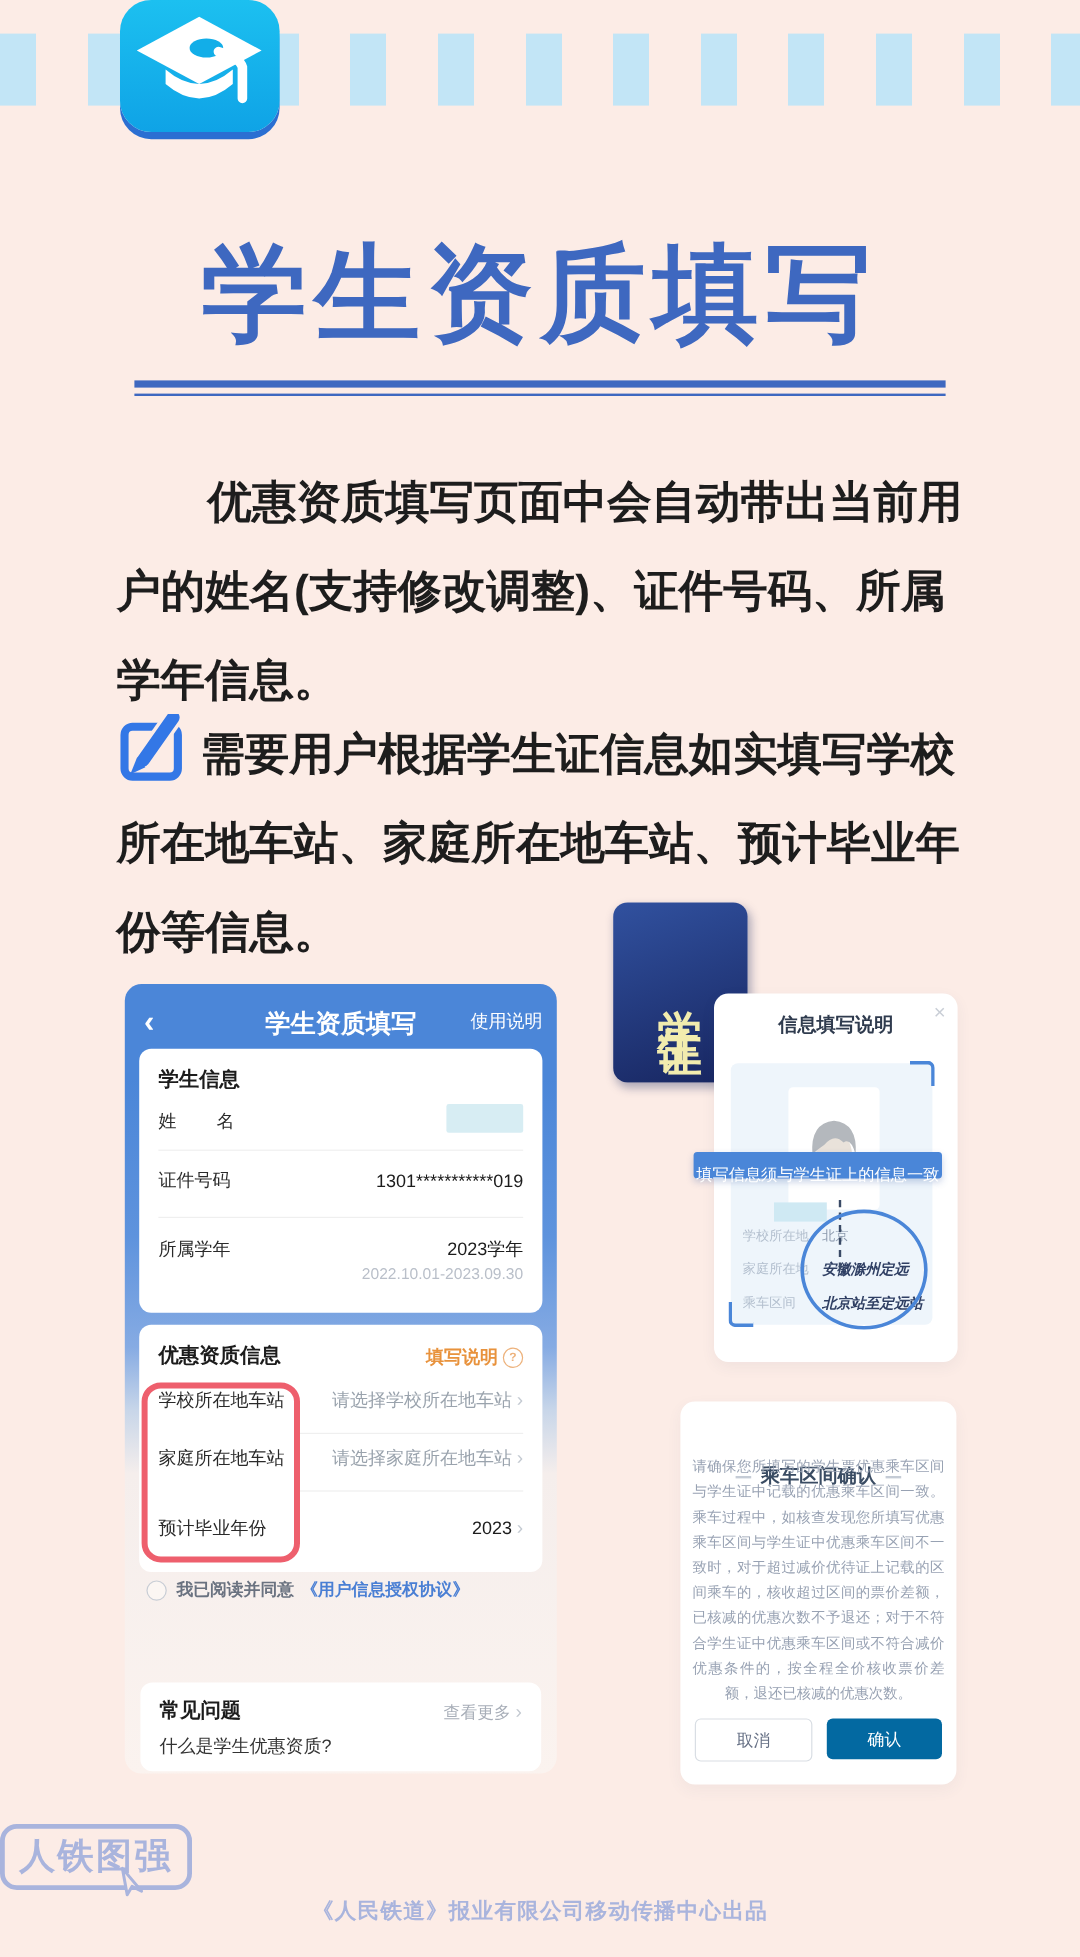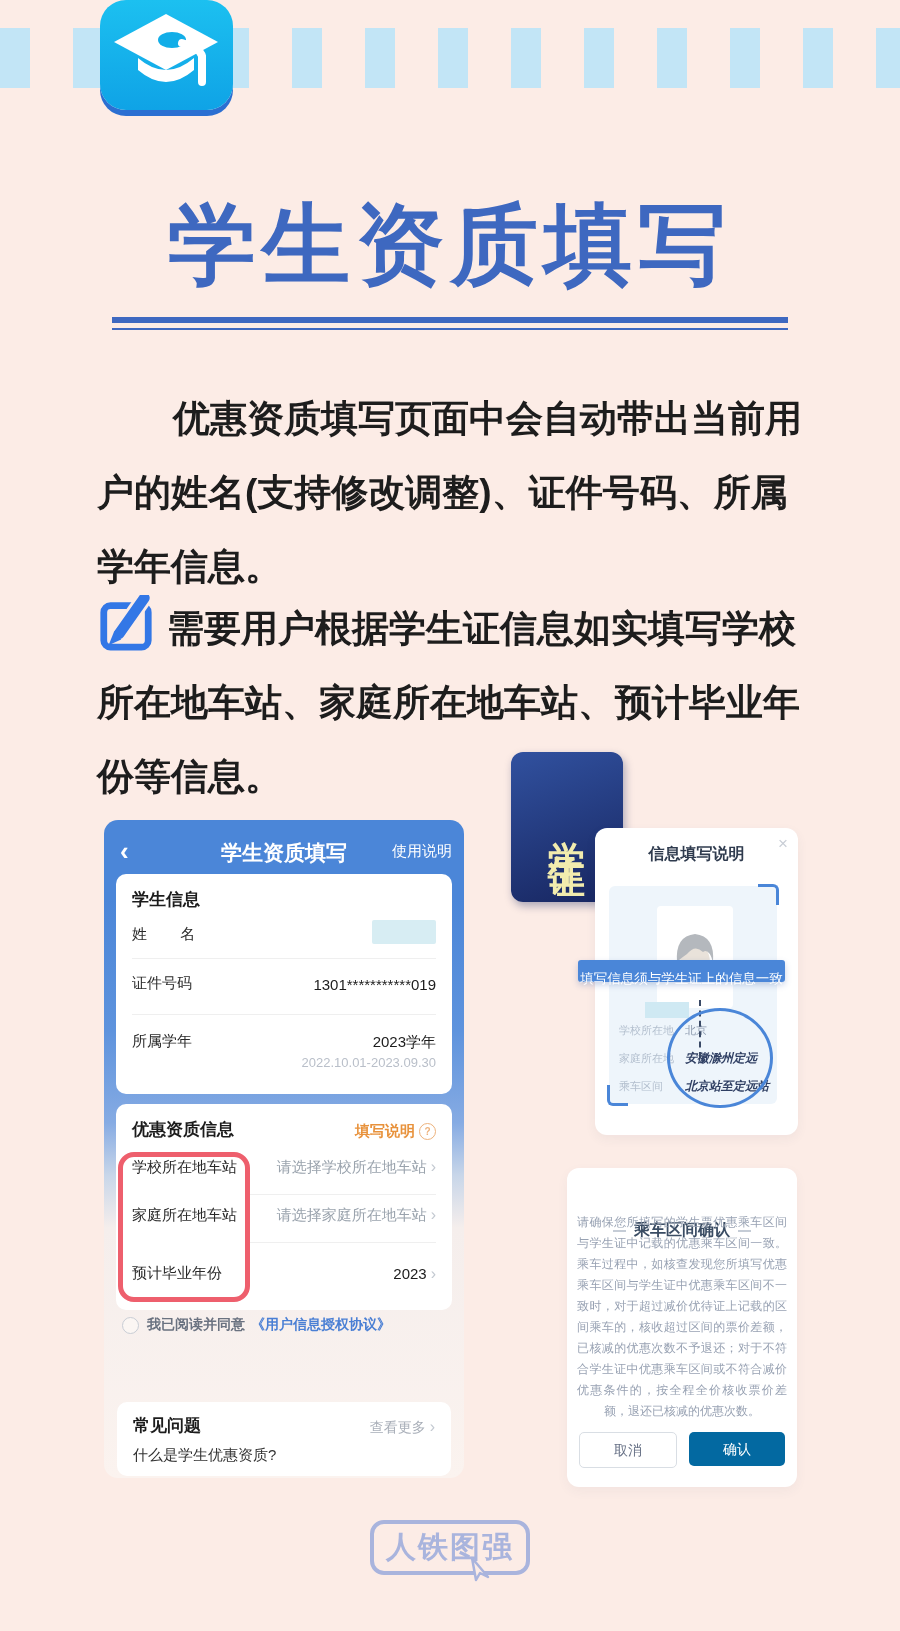--- a/index.html
+++ b/index.html
@@ -101,21 +101,21 @@
   .dlg-title{font-size:16px;font-weight:bold;color:#3a4c63;}
   .t-dash{width:13px;height:2px;background:#c5ccd6;}
   .dlg-body{position:absolute;left:10px;top:44px;width:210px;font-size:12px;line-height:21px;
     color:#98a2b3;text-align:justify;text-align-last:center;}
   .dlg-btn{position:absolute;top:264px;width:96px;height:34px;border-radius:5px;font-size:14px;
     text-align:center;line-height:34px;}
   .btn-cancel{left:12px;background:#fff;border:1px solid #d9dee4;color:#667085;}
   .btn-confirm{right:12px;background:#0369a1;color:#fff;}
 
   
-  .logo-wrap{left:0;top:1520px;width:900px;text-align:center;}
+  .logo-wrap{left:0;top:1520px;width:900px;}
   .logo-bubble{display:inline-block;border:4px solid #a9b4dd;border-radius:14px;padding:3px 12px;
     font-size:30px;font-weight:bold;color:#a9b4dd;letter-spacing:2px;position:relative;}
   .cursor-ic{position:absolute;left:62%;bottom:-22px;}
   .credit{left:0;top:1580px;width:900px;text-align:center;font-size:18px;font-weight:bold;
     color:#a9b4dd;letter-spacing:1px;}
   .pre{white-space:pre;}
 </style>
 </head>
 <body>
 
@@ -270,14 +270,15 @@
   <div class="abs logo-wrap">
     <span class="logo-bubble">
       <span>人铁图强</span>
       <span class="cursor-ic">
         <svg width="26" height="30" viewBox="0 0 26 30">
           <path d="M4 2 L8 24 L12 17 L20 21 Z" fill="#fcece6" stroke="#a9b4dd" stroke-width="2.5" stroke-linejoin="round"></path>
         </svg>
       </span>
     </span>
   </div>
+  <div class="abs credit">《人民铁道》报业有限公司移动传播中心出品</div>
 
 </div>
 
 </body></html>

